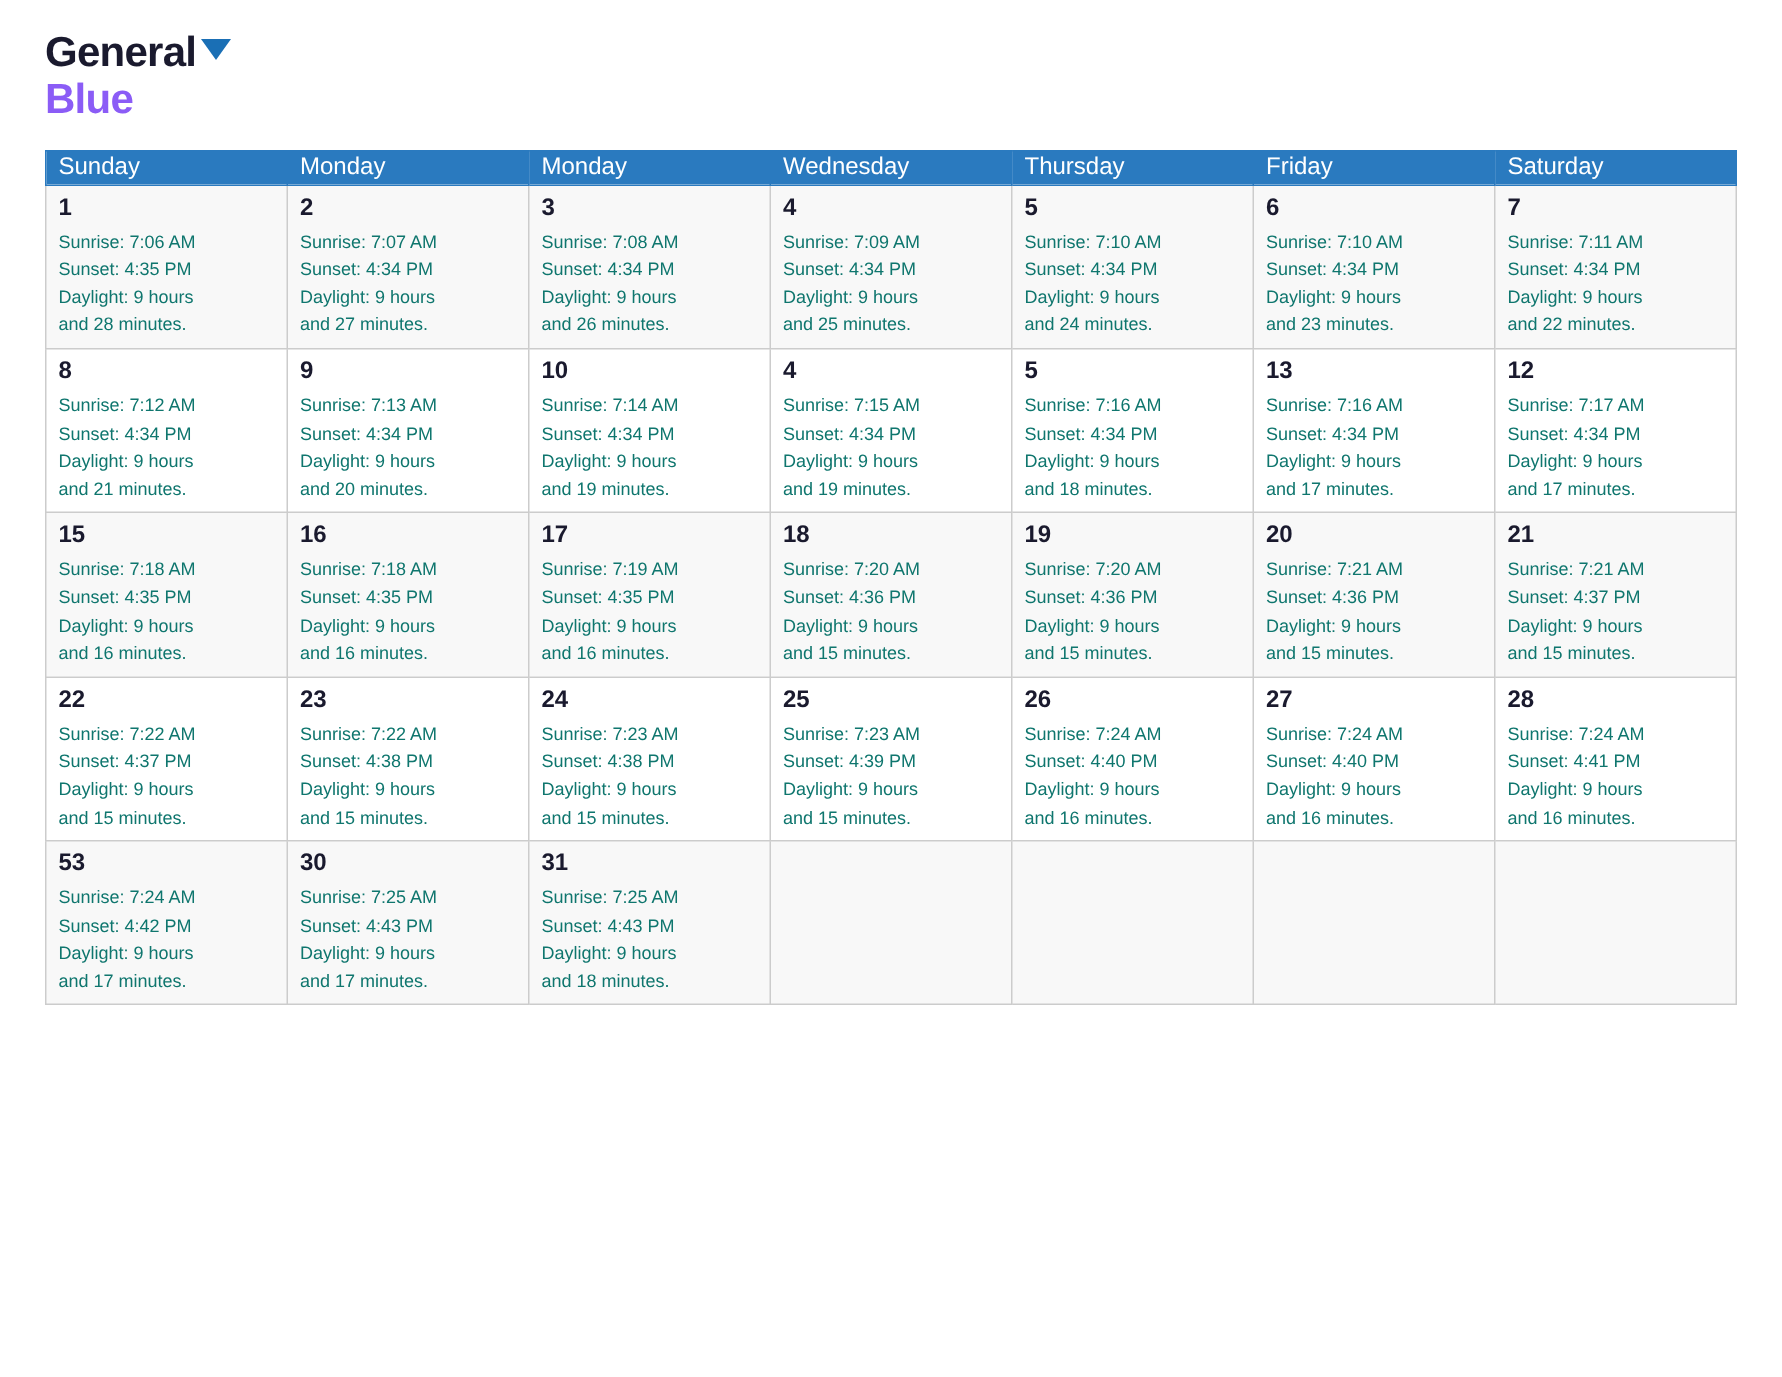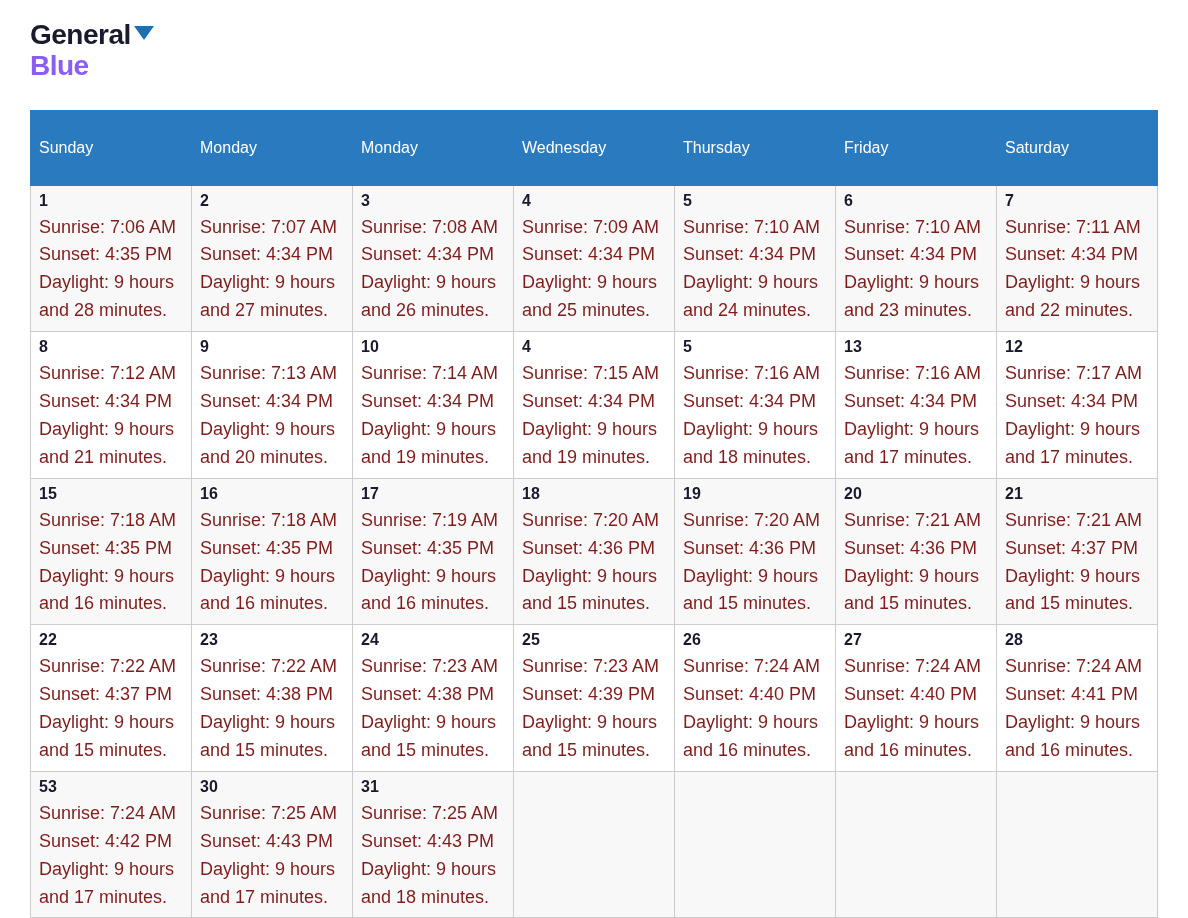--- a/index.html
+++ b/index.html
@@ -7,21 +7,21 @@
       font-family: Arial, sans-serif;
       background: #fff;
       padding: 20px 30px;
       width: 1188px;
       min-height: 918px;
     }
     .header {
       display: flex;
       justify-content: space-between;
       align-items: center;
-      margin-bottom: 28px;
+      margin-bottom: 18px;
     }
     .logo {
       display: flex;
       flex-direction: column;
       line-height: 1.1;
     }
     .logo-general {
       font-size: 28px;
       font-weight: bold;
       color: #1a1a2e;
@@ -62,21 +62,21 @@
     table {
       width: 100%;
       border-collapse: collapse;
       table-layout: fixed;
     }
     thead tr th {
       background-color: #2a7abf;
       color: #fff;
       font-size: 16px;
       font-weight: normal;
-      padding: 28px 8px;
+      padding: 2px 8px;
       text-align: left;
       border: 1px solid #2a7abf;
     }
     tbody tr td {
       vertical-align: top;
       padding: 6px 8px;
       font-size: 13px;
       color: #333;
       border: 1px solid #ccc;
       height: 100px;
@@ -88,23 +88,23 @@
       background-color: #ffffff;
     }
     .day-num {
       font-size: 16px;
       font-weight: bold;
       color: #1a1a2e;
       display: block;
       margin-bottom: 4px;
     }
     .day-info {
-      font-size: 18px;
+      font-size: 12px;
       line-height: 1.55;
-      color: #7f1d1d;
+      color: #0f766e;
     }
     .empty-cell {
       background-color: #f8f8f8;
     }
   </style>
 </head>
 <body>
 
 <div class="header">
   <div class="logo">

